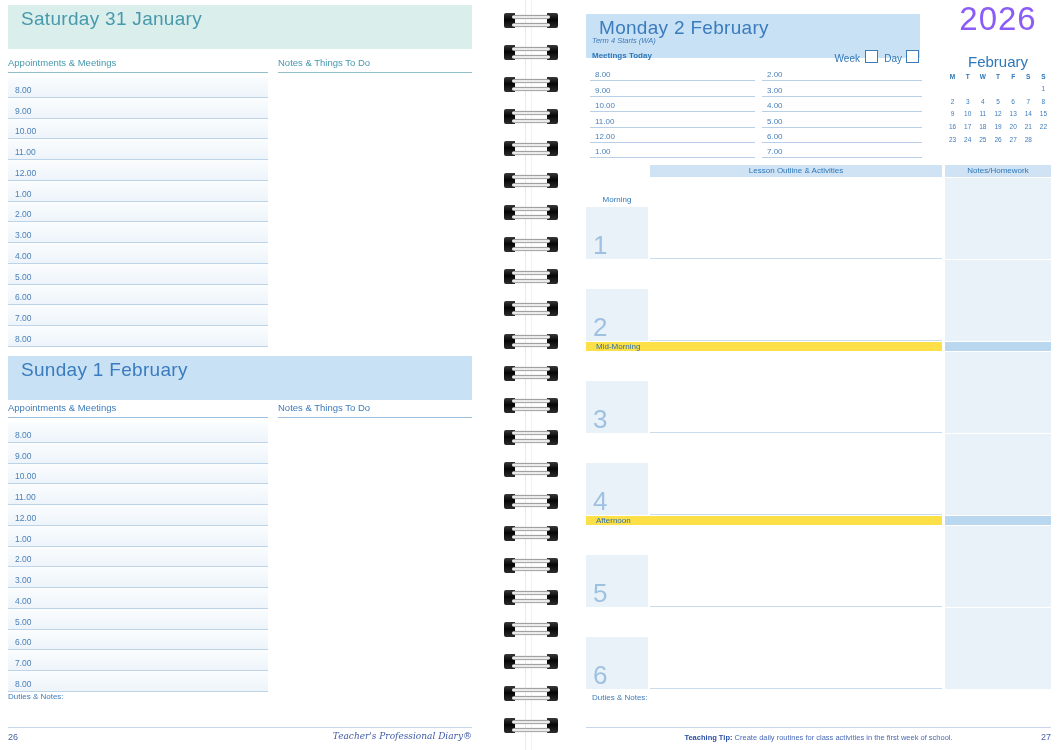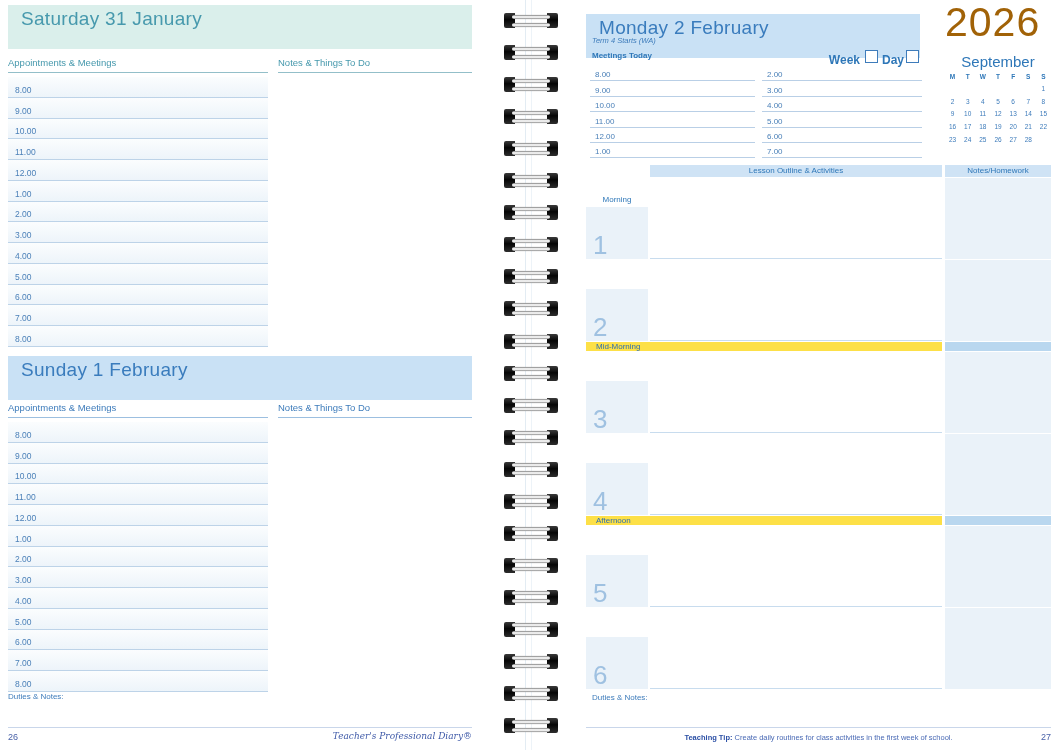--- a/index.html
+++ b/index.html
@@ -36,21 +36,21 @@
   .mtg-row {
     height:15.4px; border-bottom:1px solid #b9cfe6;
     display:flex; align-items:flex-end; padding:0 0 1px 5px;
     font-size:8px; color:#4b80b8;
   }
 
   
   .duties { font-size:8px; color:#3e7cbb; }
   .subtitle { font-size:7.5px; font-style:italic; color:#3e7cbb; }
   .meetings-label { font-size:8px; font-weight:bold; color:#2e77b8; }
-  .wd-label { font-size:12px; font-weight:bold; color:#2e77b8; }
+  .wd-label { font-size:10px; font-weight:normal; color:#2e77b8; }
   .checkbox { width:13px; height:13px; border:1px solid #3e7cbb; background:#fff; }
   .t-row { display:flex; margin-bottom:1px; }
   .t-row .c1 { width:62px;margin-top:29px; }
   .t-row .c2 { width:292px; margin-left:2px; margin-right:3px; }
   .t-row .c3 { flex:1; }
   .t-head { height:12px; }
   .t-head .c1, .t-head .c2, .t-head .c3 {
     background:#cfe3f5; font-size:8px; color:#2e77b8;
     text-align:center; line-height:12px;
   }
@@ -63,22 +63,22 @@
     font-size:26px; color:#9fc1e1; line-height:1;
   }
   .d-row { height:9px; }
   .d-row .main {
     width:356px; background:#fde047; font-size:8px; color:#2e6fb0;
     line-height:9px; padding-left:10px;
   }
   .d-row .c3r { flex:1; margin-left:3px; background:#b9d7ef; }
 
   
-  .year { left:945px; top:2px; width:106px; 
-    font-size:41px; color:#a16207; line-height:1; letter-spacing:1px; }
+  .year { left:945px; top:2px; width:106px; text-align:center;
+    font-size:33px; color:#8b5cf6; line-height:1; letter-spacing:1px; }
   .month { left:945px; top:53px; width:106px; text-align:center;
     font-size:15px; color:#2e77b8; }
   .cal-grid { display:grid; grid-template-columns:repeat(7,1fr); }
   .cal-head-cell { font-size:6.5px; font-weight:bold; color:#2e77b8;
     text-align:center; height:12px; line-height:12px; }
   .cal-cell { font-size:6.5px; color:#3e7cbb; text-align:center;
     height:12.7px; line-height:12.7px; }
 
   
   .rule { height:1px; background:#c9d6ea; }
@@ -295,21 +295,21 @@
   <div class="abs duties" style="left:12px;top:693px;">Duties &amp; Notes:</div>
   <div class="abs" style="left:6px;top:701px;width:465px;height:24px;"></div>
 
   <div class="abs rule" style="left:6px;top:727px;width:465px;"></div>
   <div class="abs teaching-tip" style="left:6px;top:733px;width:465px;">
     <b>Teaching Tip:</b><span> Create daily routines for class activities in the first week of school.</span>
   </div>
   <div class="abs page-num" style="left:440px;top:732px;width:31px;text-align:right;">27</div>
 
   <div class="abs year" style="left:365px;top:2px;">2026</div>
-  <div class="abs month" style="left:365px;top:53px;">September</div>
+  <div class="abs month" style="left:365px;top:53px;">February</div>
   <div class="abs cal-grid" style="left:365px;top:71px;width:106px;">
       <div class="cal-head-cell">M</div>
       <div class="cal-head-cell">T</div>
       <div class="cal-head-cell">W</div>
       <div class="cal-head-cell">T</div>
       <div class="cal-head-cell">F</div>
       <div class="cal-head-cell">S</div>
       <div class="cal-head-cell">S</div>
     </div>
   <div class="abs cal-grid" style="left:365px;top:83px;width:106px;">

